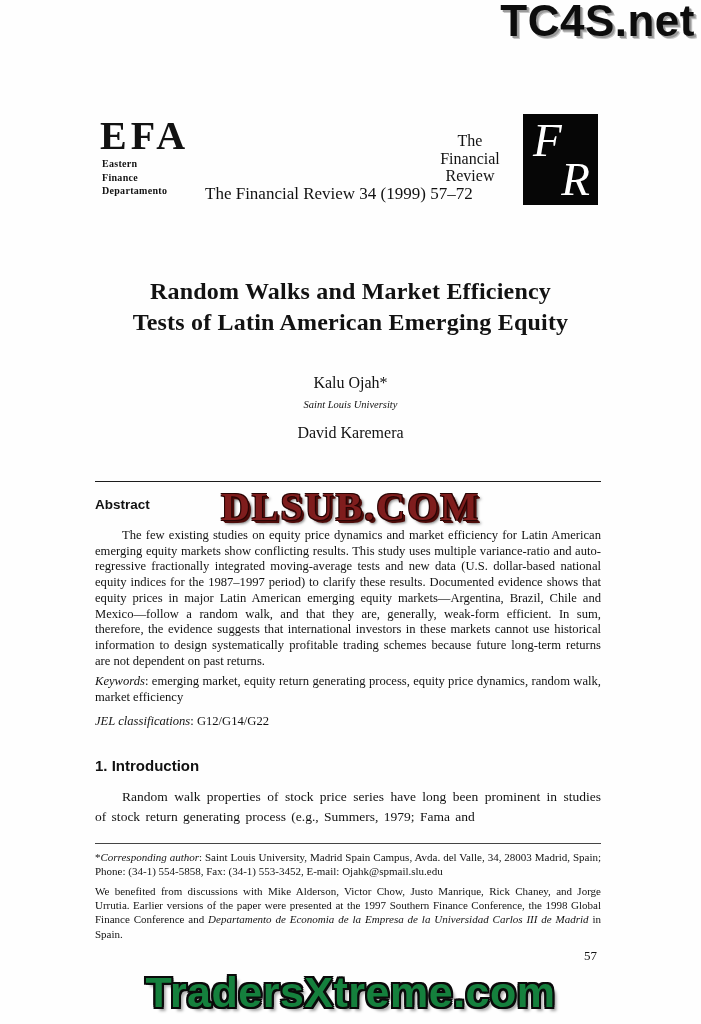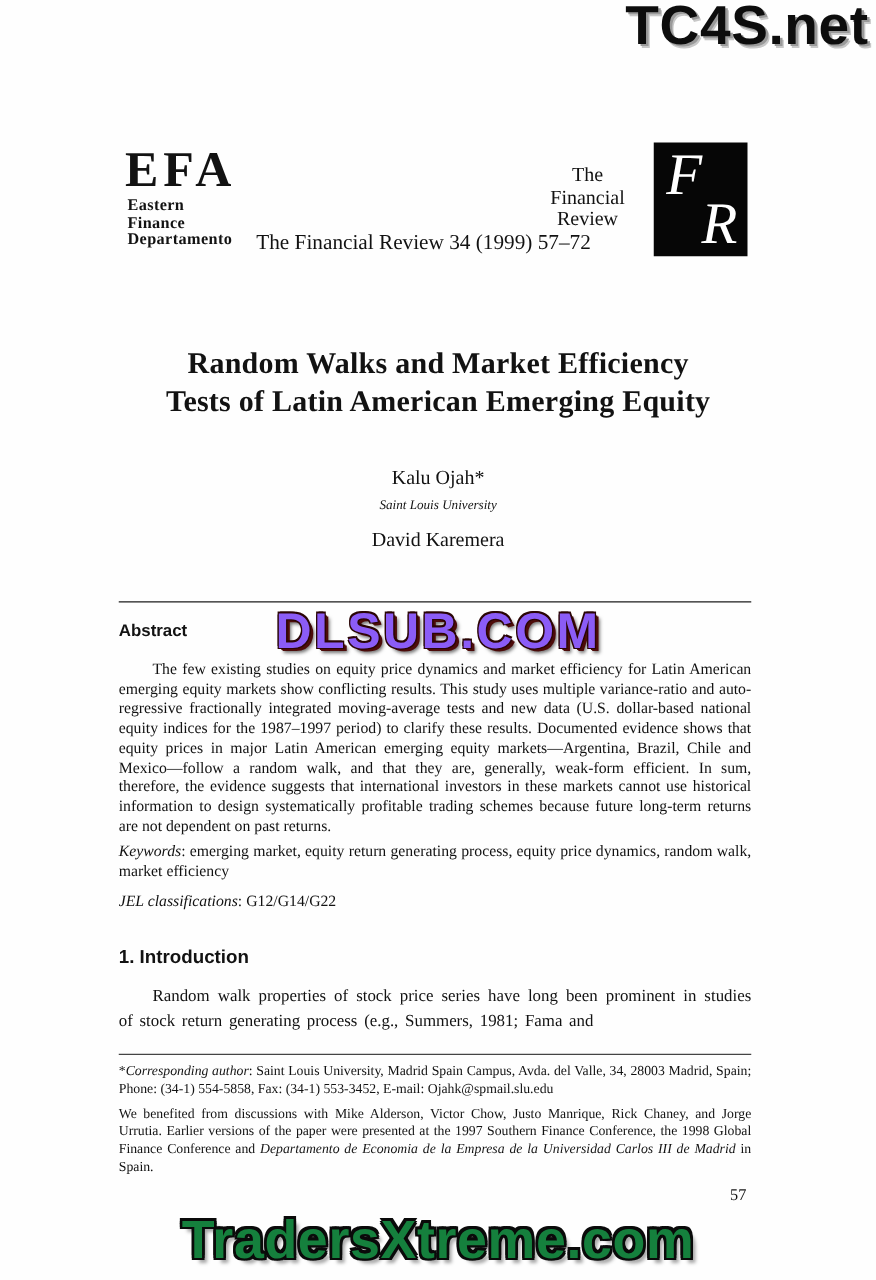--- a/index.html
+++ b/index.html
@@ -15,43 +15,43 @@
     top:-4px; right:6px;
     font-family:"Liberation Sans","DejaVu Sans",sans-serif;
     font-weight:bold; font-size:44px; letter-spacing:0.5px;
     color:#0d0d0d;
     text-shadow:2px 2px 0 #9a9a9a, 3px 3px 0 #c8c8c8;
   }
 
   
   .efa { left:100px; top:116px; width:120px; }
   .efa-acronym { font-weight:bold; font-size:40px; line-height:40px; letter-spacing:4px; }
-  .efa-sub { font-weight:bold; font-size:13px; line-height:11.5px; letter-spacing:0.3px; margin-top:2px; margin-left:2px; }
+  .efa-sub { font-weight:bold; font-size:10px; line-height:11.5px; letter-spacing:0.3px; margin-top:2px; margin-left:2px; }
   .journal { left:420px; top:132px; width:100px; text-align:center; font-size:16px; line-height:17.5px; }
   .frbox { left:523px; top:114px; width:75px; height:91px; background:#060606; }
   .fr-f { position:absolute; left:10px; top:0px; color:#ffffff; font-style:italic; font-size:47px; line-height:52px; font-weight:normal; }
   .fr-r { position:absolute; right:8px; bottom:0px; color:#ffffff; font-style:italic; font-size:47px; line-height:52px; font-weight:normal; }
   .citation { left:205px; top:184px; font-size:17px; }
 
   
   .title { top:276px; font-weight:bold; font-size:24px; line-height:31px; letter-spacing:0.2px; }
   .author1-name { top:374px; font-size:16px; }
   .author1-aff  { top:399px; font-style:italic; font-size:10.5px; }
   .author2-name { top:424px; font-size:16px; }
   .author2-aff  { top:445px; font-style:italic; font-size:10.5px; }
 
   .rule-top { left:95px; top:481px; width:506px; border-top:1.5px solid #1c1c1c; }
 
   
   .abstract-heading { left:95px; top:497px; font-family:"Liberation Sans","DejaVu Sans",sans-serif; font-weight:bold; font-size:13.5px; }
   .wm-mid {
     top:483px; z-index:5;
-    font-family:Liberation Sans, sans-serif;
+    font-family:Liberation Serif, serif;
     font-weight:bold; font-size:40px; letter-spacing:2px;
-    color:#8b5cf6;
+    color:#7f1d1d;
     text-shadow:
       -1px -1px 0 #2a0505, 1px -1px 0 #2a0505, -1px 1px 0 #2a0505, 1px 1px 0 #2a0505,
       2px 2px 0 #4d0c0a, 3px 3px 0 #4d0c0a, 4px 4px 3px rgba(0,0,0,0.55);
   }
   .abstract-body {
     left:95px; top:528px; width:506px;
     font-size:12.6px; line-height:15.7px;
     text-align:justify; text-indent:27px;
   }
   .keywords { left:95px; top:673px; width:506px; font-size:12.6px; line-height:16px; text-align:justify; }
@@ -127,21 +127,21 @@
   <div class="abs abstract-heading">Abstract</div>
   <div class="abs center wm-mid">DLSUB.COM</div>
 
   <div class="abs abstract-body">The few existing studies on equity price dynamics and market efficiency for Latin American emerging equity markets show conflicting results. This study uses multiple variance-ratio and auto-regressive fractionally integrated moving-average tests and new data (U.S. dollar-based national equity indices for the 1987–1997 period) to clarify these results. Documented evidence shows that equity prices in major Latin American emerging equity markets—Argentina, Brazil, Chile and Mexico—follow a random walk, and that they are, generally, weak-form efficient. In sum, therefore, the evidence suggests that international investors in these markets cannot use historical information to design systematically profitable trading schemes because future long-term returns are not dependent on past returns.</div>
 
   <div class="abs keywords"><span class="ital">Keywords</span><span>: emerging market, equity return generating process, equity price dynamics, random walk, market efficiency</span></div>
 
   <div class="abs jel"><span class="ital">JEL classifications</span><span>: G12/G14/G22</span></div>
 
   <div class="abs intro-heading">1. Introduction</div>
-  <div class="abs intro-body">Random walk properties of stock price series have long been prominent in studies of stock return generating process (e.g., Summers, 1981; Fama and</div>
+  <div class="abs intro-body">Random walk properties of stock price series have long been prominent in studies of stock return generating process (e.g., Summers, 1979; Fama and</div>
 
   <div class="abs fn-rule"></div>
   <div class="abs fn fn1"><span>*</span><span class="ital">Corresponding author</span><span>: Saint Louis University, Madrid Spain Campus, Avda. del Valle, 34, 28003 Madrid, Spain; Phone: (34-1) 554-5858, Fax: (34-1) 553-3452, E-mail: Ojahk@spmail.slu.edu</span></div>
   <div class="abs fn fn2"><span>We benefited from discussions with Mike Alderson, Victor Chow, Justo Manrique, Rick Chaney, and Jorge Urrutia. Earlier versions of the paper were presented at the 1997 Southern Finance Conference, the 1998 Global Finance Conference and </span><span class="ital">Departamento de Economia de la Empresa de la Universidad Carlos III de Madrid</span><span> in Spain.</span></div>
 
   <div class="abs pageno">57</div>
 
   <div class="abs center wm-bottom">TradersXtreme.com</div>
 
 </div>

